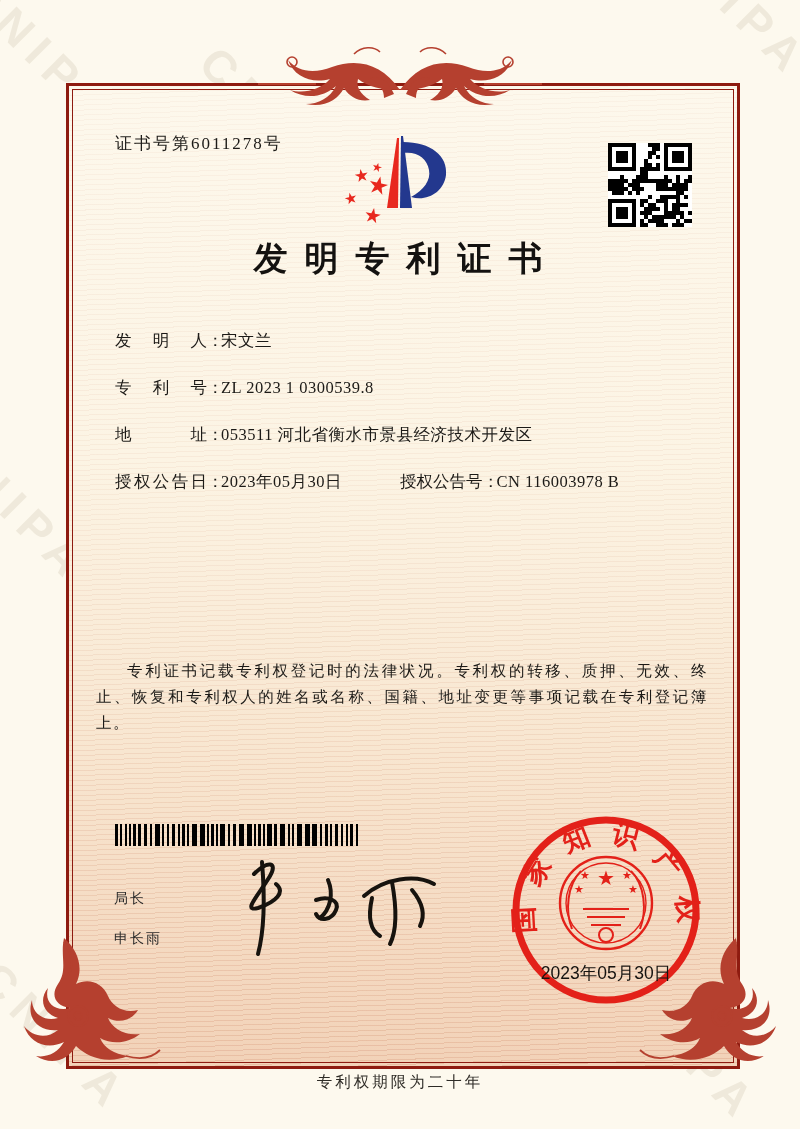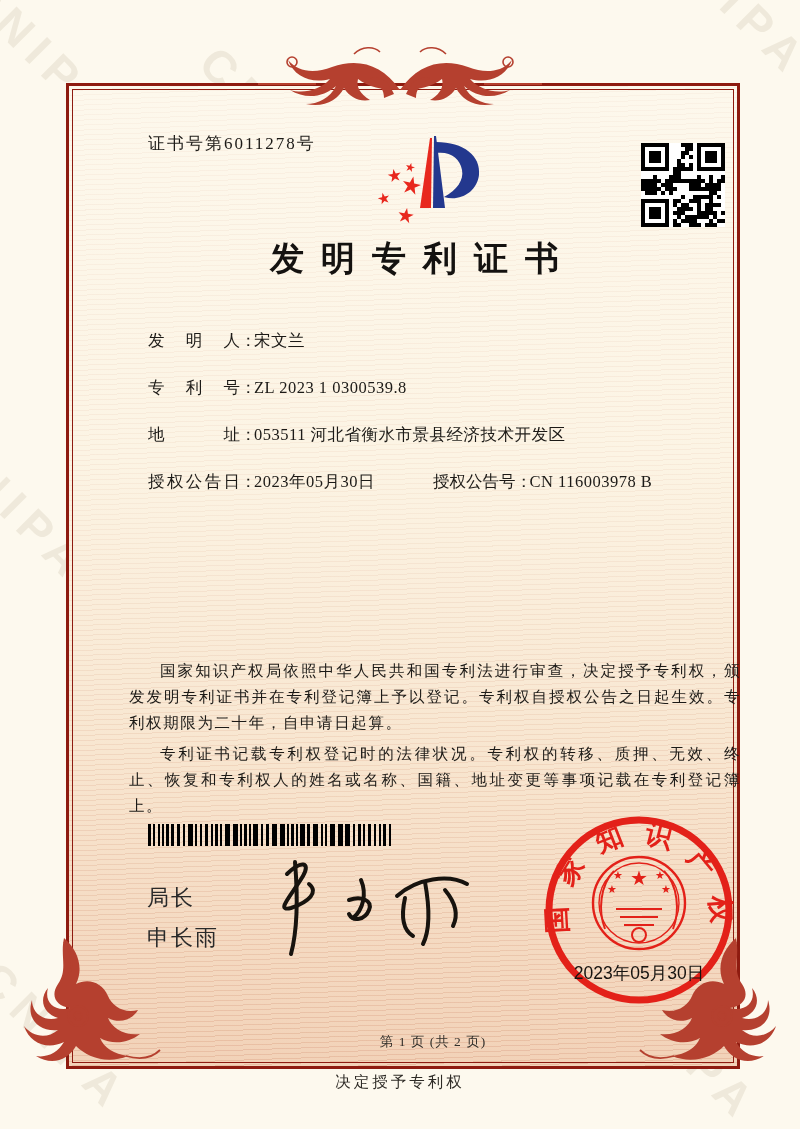--- a/index.html
+++ b/index.html
@@ -11,38 +11,38 @@
       pointer-events:none;z-index:1;}
   
   .frame{position:absolute;left:66px;top:83px;width:668px;height:980px;z-index:2;
          border:3px solid #8e1b10;
          background:linear-gradient(180deg,#fdf8ec 0%,#fcf4e4 38%,#f8e6d0 68%,#f2d2b8 100%);}
   .frame::before{content:"";position:absolute;inset:0;
          background:repeating-linear-gradient(178deg,rgba(200,118,86,0) 0 4px,rgba(200,118,86,.22) 4px 5px);
          -webkit-mask:linear-gradient(180deg,rgba(0,0,0,.25) 0%,rgba(0,0,0,.35) 45%,#000 100%);
          mask:linear-gradient(180deg,rgba(0,0,0,.25) 0%,rgba(0,0,0,.35) 45%,#000 100%);}
   .frame::after{content:"";position:absolute;inset:3px;border:1px solid #8e1b10;}
-  .layer{position:absolute;inset:0;z-index:3;margin-left:33px;}
+  .layer{position:absolute;inset:0;z-index:3;}
   .cert-no{position:absolute;left:115px;top:132px;font-size:17px;letter-spacing:2px;}
   .logo{position:absolute;left:328px;top:130px;}
   .qr{position:absolute;left:608px;top:143px;background:#fff;padding:0;}
   .title{position:absolute;left:0;top:236px;width:100%;text-align:center;font-size:34px;font-weight:bold;
          letter-spacing:17px;padding-left:13px;box-sizing:border-box;color:#141210;}
   .fields{position:absolute;left:115px;top:330px;font-size:16.5px;}
   .frow{height:20px;margin-bottom:27px;white-space:nowrap;position:relative;}
   .flabel{display:inline-block;width:92px;text-align:justify;text-align-last:justify;vertical-align:bottom;}
   .fcolon{display:inline-block;width:14px;}
   .fvalue{letter-spacing:.5px;}
   .grant-no{position:absolute;left:285px;top:0;white-space:nowrap;text-align:center;}
   .paras{position:absolute;left:96px;top:658px;width:612px;font-size:15.5px;line-height:26px;
          letter-spacing:1.6px;text-align:justify;}
   .paras p{margin:0 0 5px 0;text-indent:2em;}
   .barcode{position:absolute;left:115px;top:824px;}
   .signer{position:absolute;left:114px;top:878px;font-family:"Liberation Sans",sans-serif;
-          font-size:22px;line-height:40px;letter-spacing:2px;color:#2a2a2a;}
+          font-size:14px;line-height:40px;letter-spacing:2px;color:#2a2a2a;}
   .sig{position:absolute;left:212px;top:852px;}
   .seal{position:absolute;left:509px;top:813px;}
   .page-ind{position:absolute;left:66px;top:1033px;width:668px;text-align:center;font-size:13.5px;
             letter-spacing:1px;color:#33302b;}
   .footer-note{position:absolute;left:0;top:1072px;width:100%;text-align:center;font-size:15.5px;
                letter-spacing:3px;color:#2e2b26;z-index:3;}
   .orn{position:absolute;z-index:4;pointer-events:none;}
   .orn-top{left:258px;top:32px;}
   .orn-bl{left:16px;top:938px;}
   .orn-br{left:634px;top:938px;}
@@ -292,21 +292,20 @@
       </div>
       <div class="frow">
         <span class="flabel">授权公告日</span><span class="fcolon">：</span><span class="fvalue">2023年05月30日</span>
         <span class="grant-no">
           <span>授权公告号</span><span class="fcolon">：</span><span class="fvalue">CN 116003978 B</span>
         </span>
       </div>
     </div>
 
     <div class="paras">
-      <p>国家知识产权局依照中华人民共和国专利法进行审查，决定授予专利权，颁发发明专利证书并在专利登记簿上予以登记。专利权自授权公告之日起生效。专利权期限为二十年，自申请日起算。</p>
       <p>专利证书记载专利权登记时的法律状况。专利权的转移、质押、无效、终止、恢复和专利权人的姓名或名称、国籍、地址变更等事项记载在专利登记簿上。</p>
     </div>
 
     <svg class="barcode" id="barcode-svg" width="246" height="22" viewBox="0 0 246 22">
         <rect x="0" y="0" width="3" height="22" fill="#000"></rect>
         <rect x="5" y="0" width="2" height="22" fill="#000"></rect>
         <rect x="10" y="0" width="2" height="22" fill="#000"></rect>
         <rect x="14" y="0" width="2" height="22" fill="#000"></rect>
         <rect x="18" y="0" width="3" height="22" fill="#000"></rect>
         <rect x="23" y="0" width="3" height="22" fill="#000"></rect>
@@ -389,17 +388,16 @@
       <g fill="#e32119">
         <text x="97" y="72" font-size="20" text-anchor="middle">★</text>
         <text x="76" y="66" font-size="11" text-anchor="middle">★</text>
         <text x="118" y="66" font-size="11" text-anchor="middle">★</text>
         <text x="70" y="80" font-size="11" text-anchor="middle">★</text>
         <text x="124" y="80" font-size="11" text-anchor="middle">★</text>
       </g>
       <text x="97" y="166" text-anchor="middle" font-family="Liberation Sans,sans-serif" font-size="17.5" fill="#151310">2023年05月30日</text>
     </svg>
 
-    <div class="page-ind">第 1 页 (共 2 页)</div>
   </div>
 
-  <div class="footer-note">决定授予专利权</div>
+  <div class="footer-note">专利权期限为二十年</div>
 </div>
 
 </body></html>

